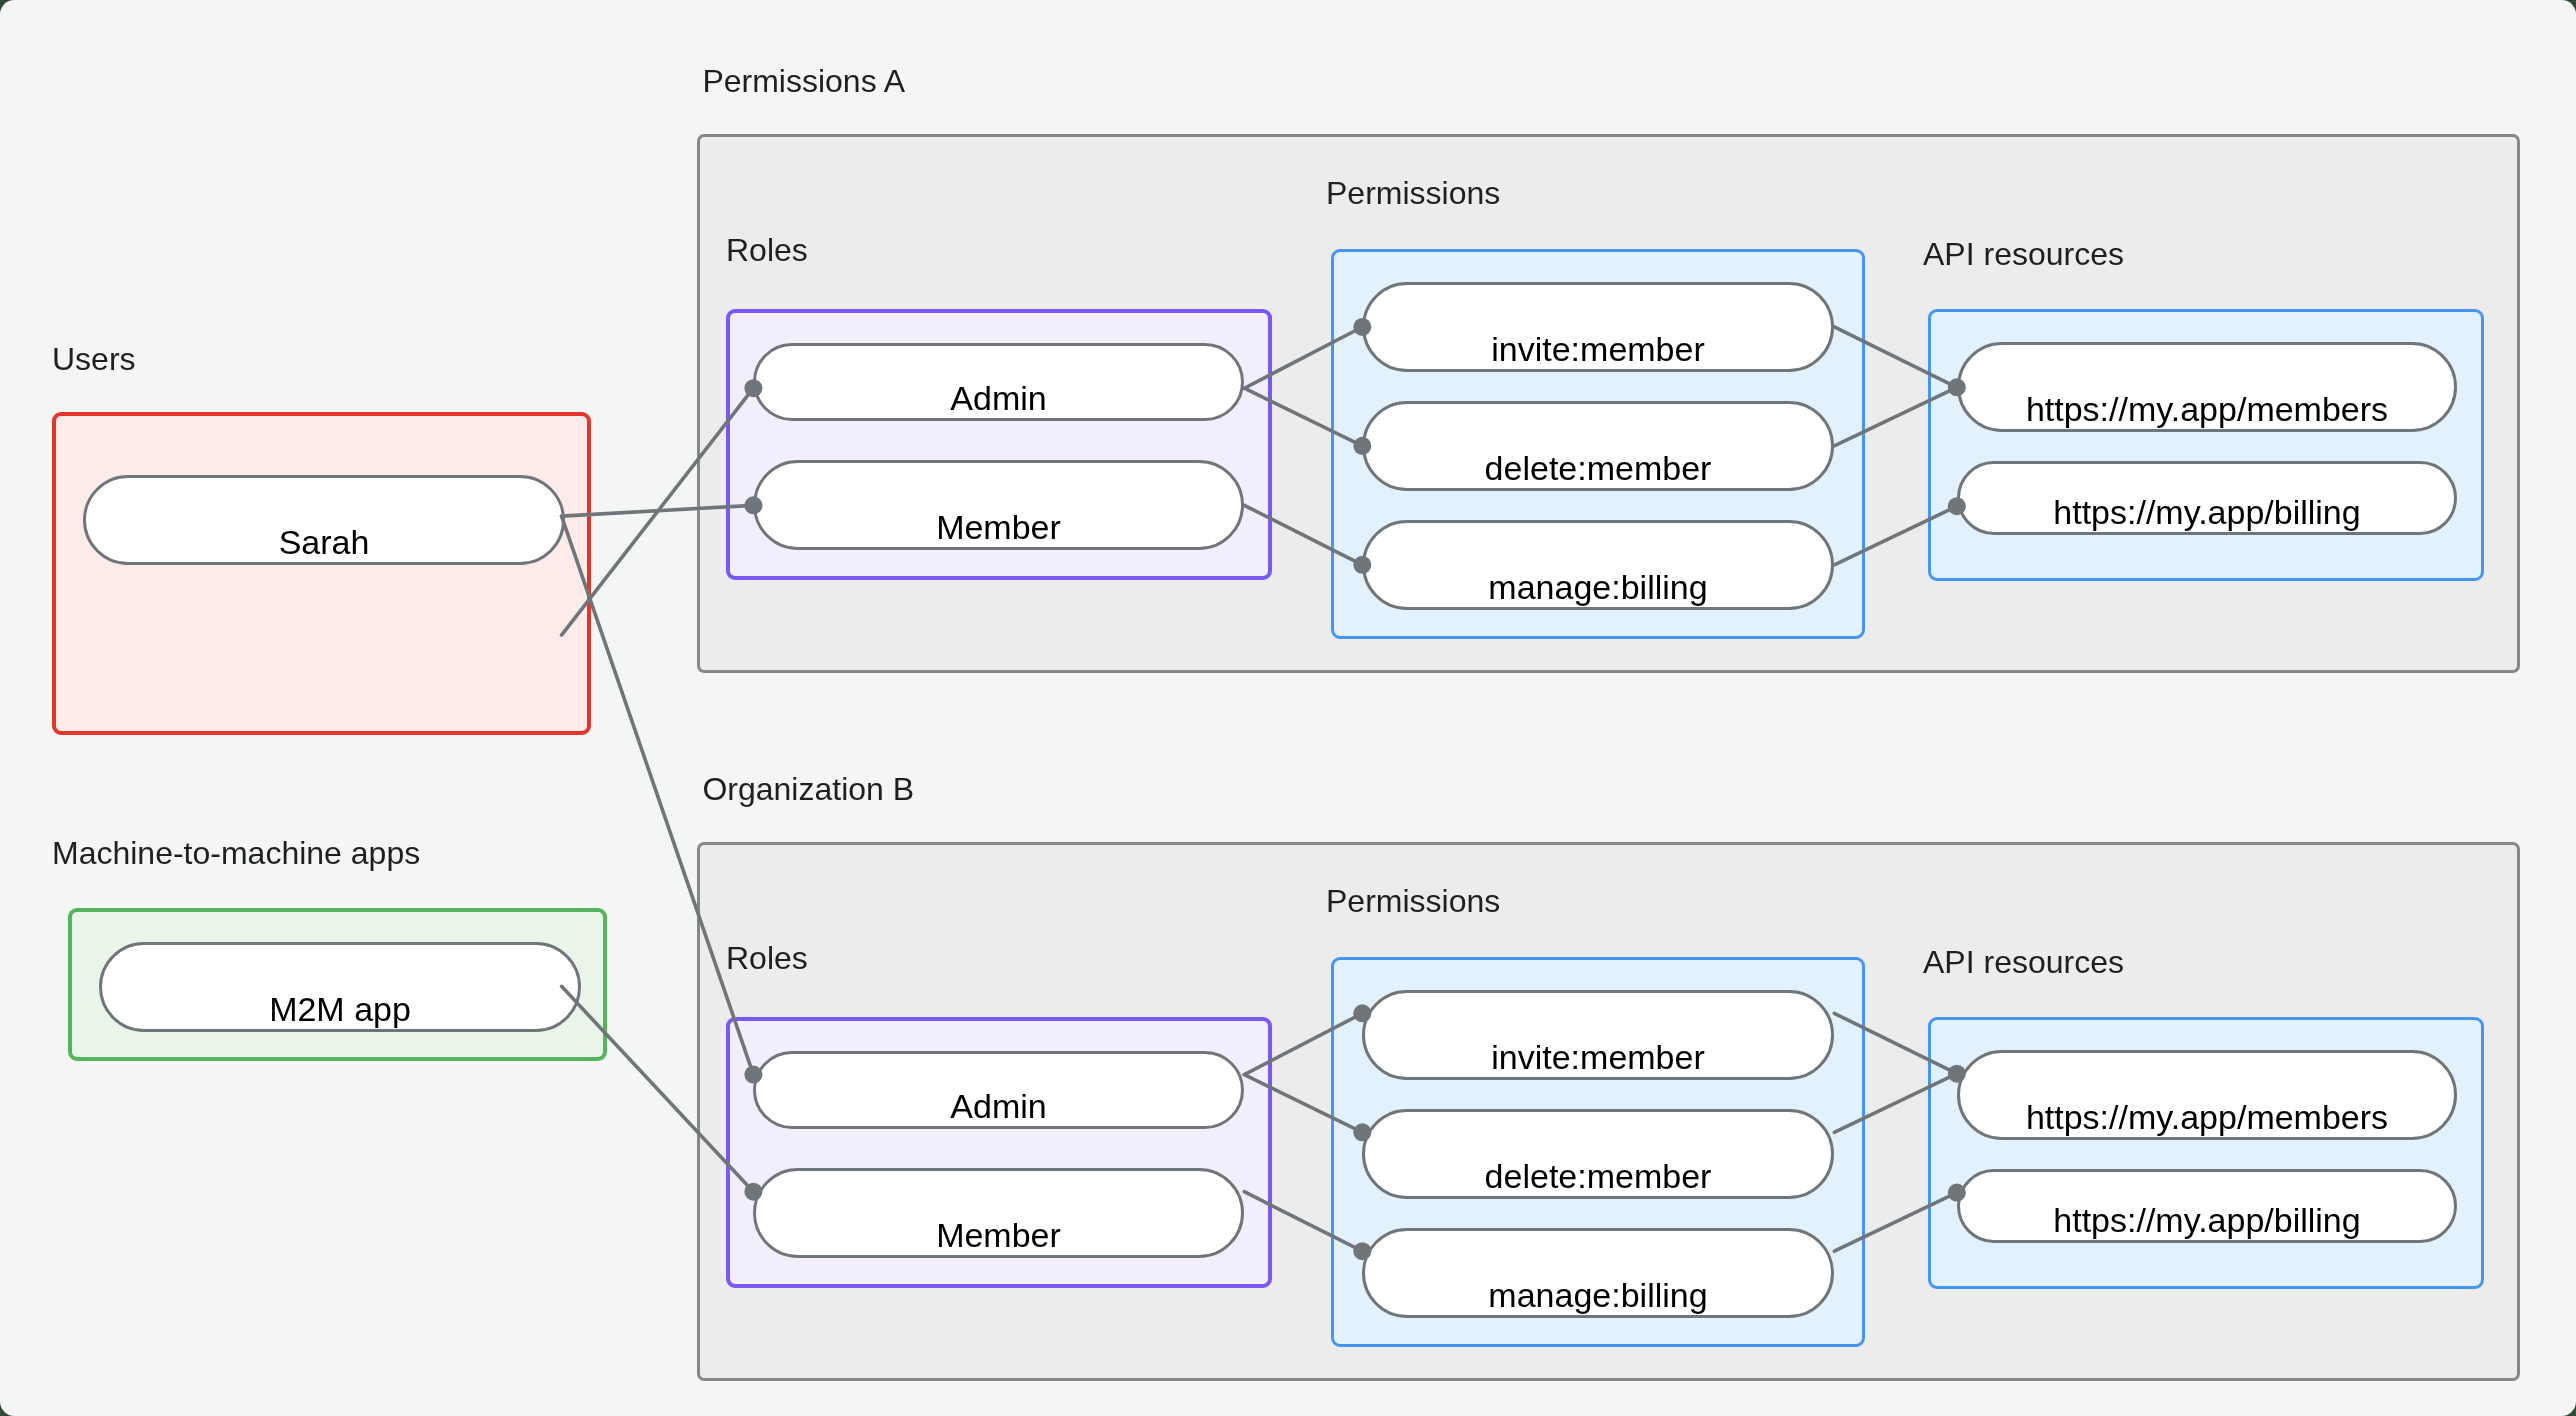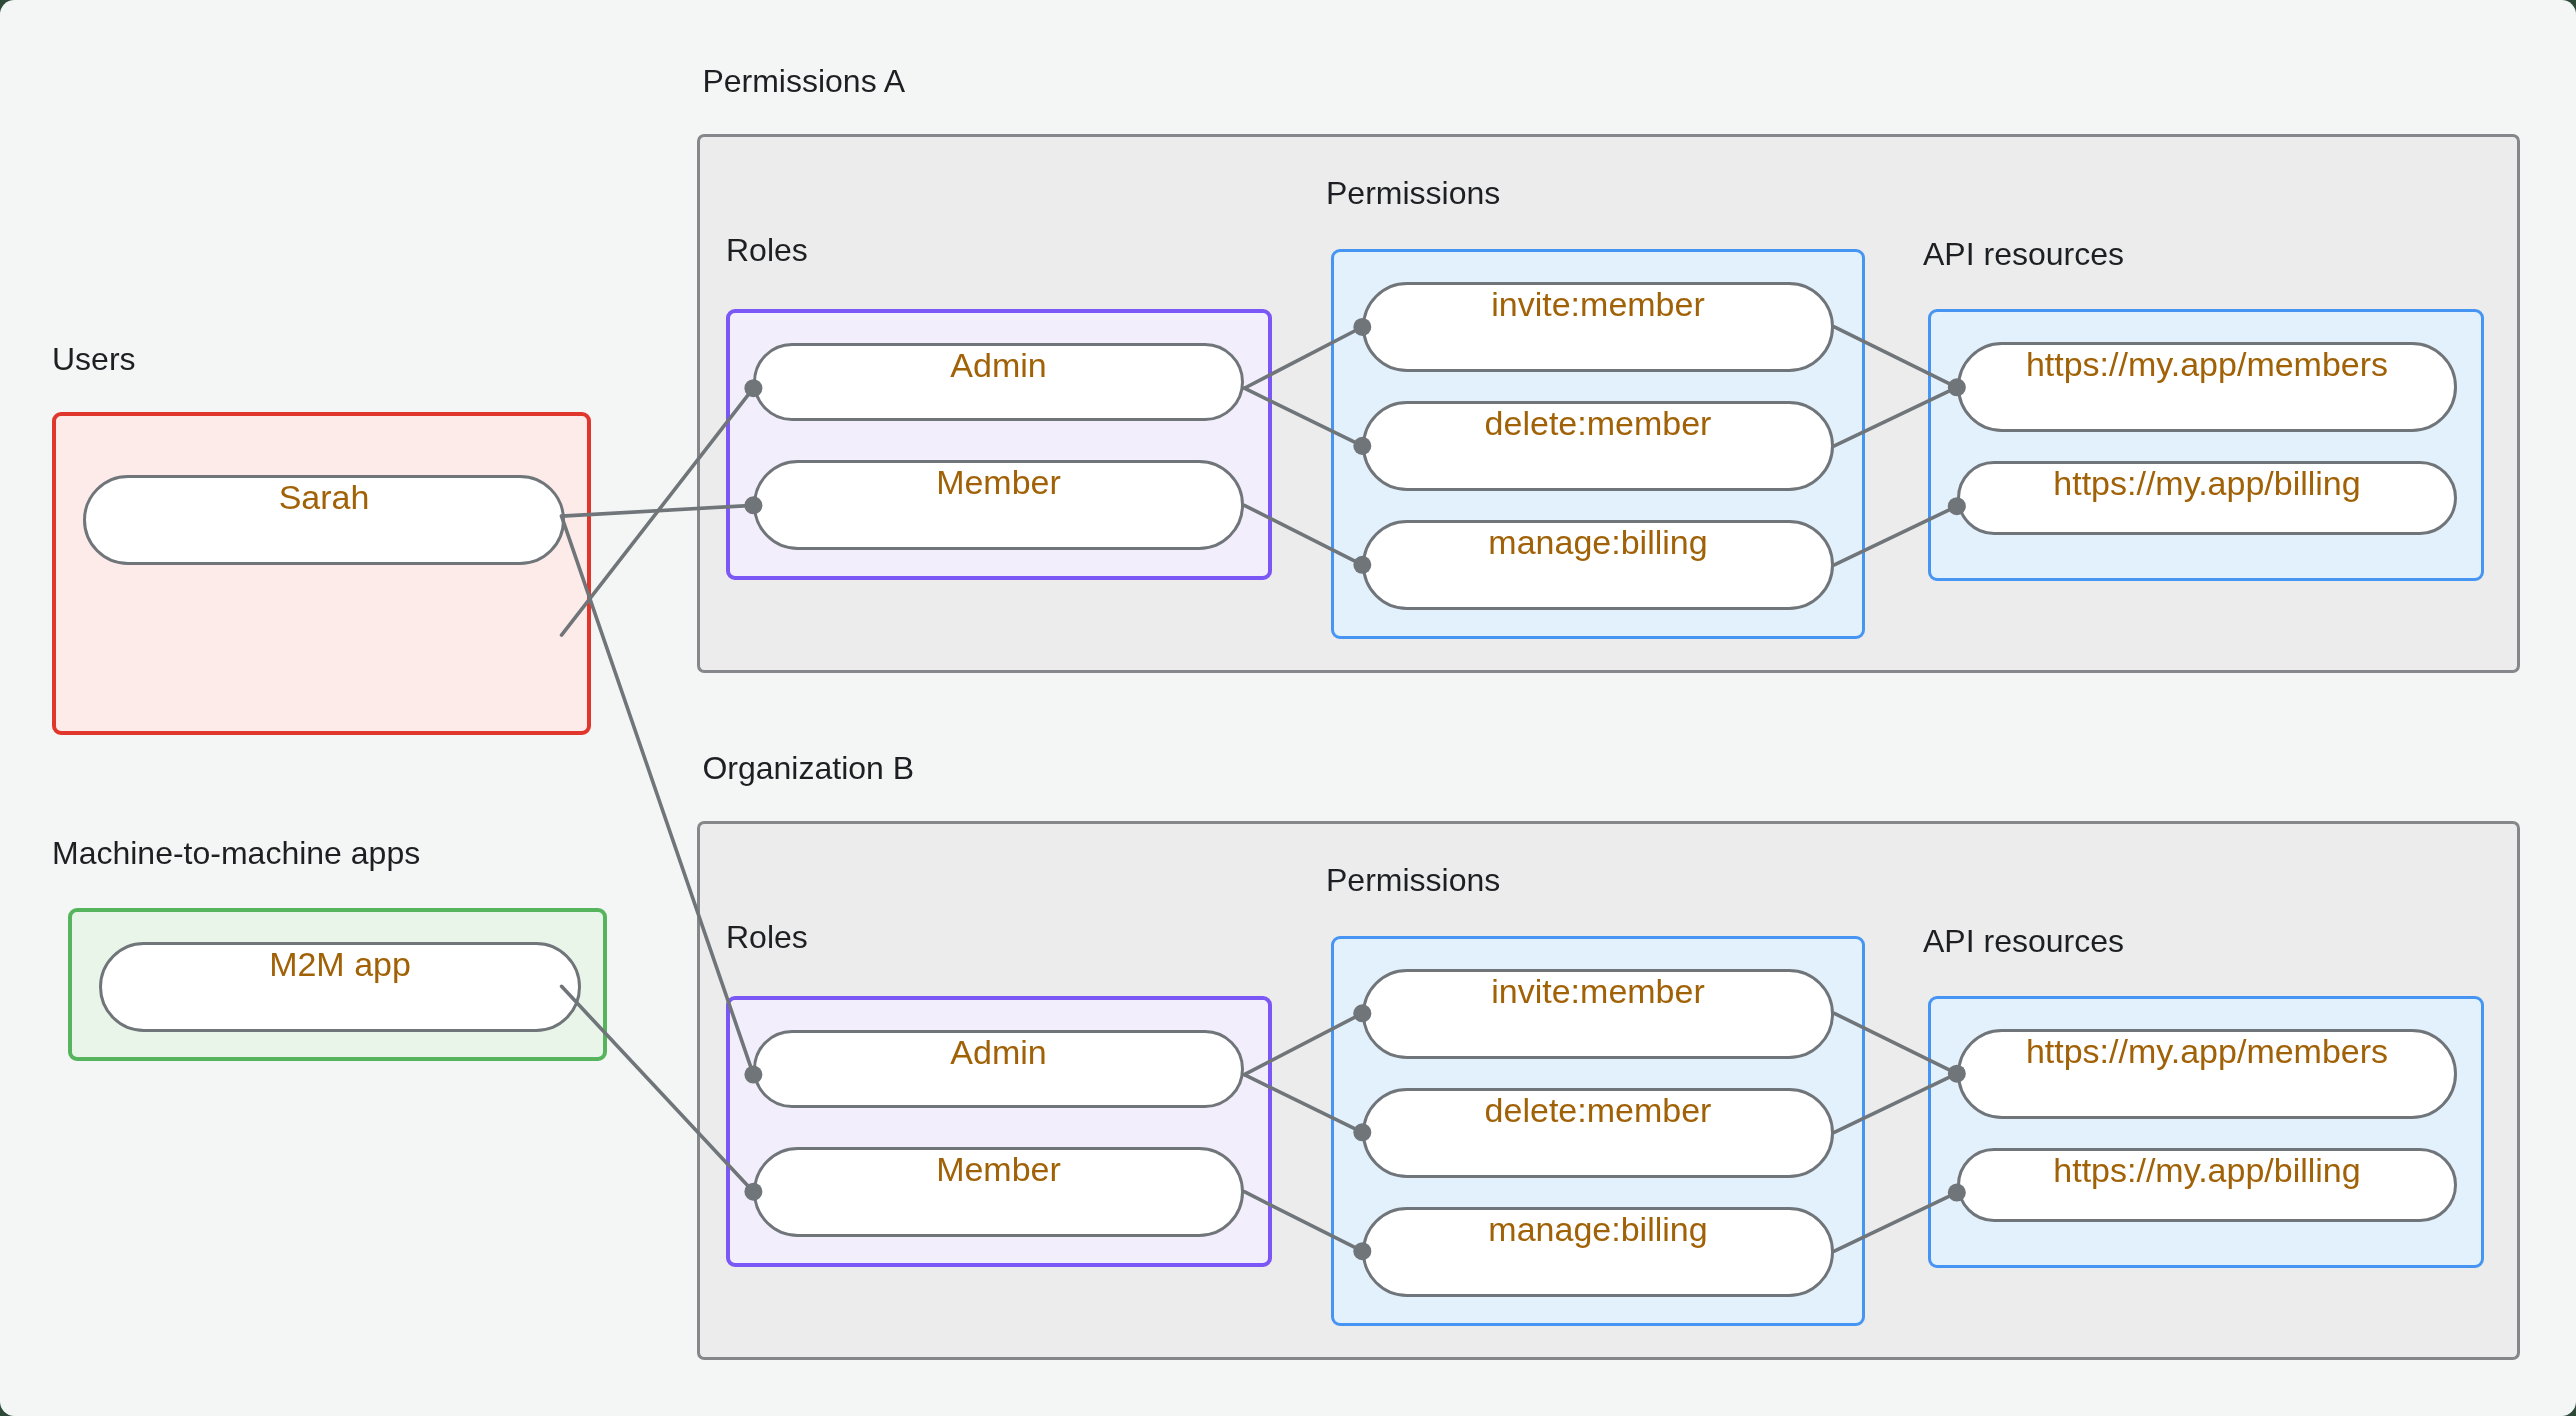--- a/index.html
+++ b/index.html
@@ -14,26 +14,26 @@
   }
   .obox{position:absolute;box-sizing:border-box;z-index:1;text-decoration:underline;}
   .users-box{border:4.5px solid #e0362c;background:#fcebe9;border-radius:9px;}
   .m2m-box{border:4.5px solid #55b45c;background:#e9f5e8;border-radius:9px;margin-left:16px;}
   .org-box{position:absolute;box-sizing:border-box;border:3.6px solid #85878a;background:#ececec;border-radius:7.2px;z-index:1;}
   .roles-box{border:4.5px solid #7b57f5;background:#f3eefc;border-radius:9px;}
   .blue-box{border:3.6px solid #4695f2;background:#e3f1fd;border-radius:9px;}
   .pill{
     position:absolute;box-sizing:border-box;background:#ffffff;
     border:3.6px solid #70757a;border-radius:47px;z-index:3;
-    display:flex;align-items:flex-start;justify-content:center;
-    font-size:34px;color:#a16207;white-space:nowrap;
+    display:flex;align-items:flex-end;justify-content:center;
+    font-size:34px;color:#000000;white-space:nowrap;
   }
   .org{position:absolute;left:697px;width:1823px;height:539px;}
   .org-0{top:134px;}
-  .org-1{top:821px;}
+  .org-1{top:842px;}
   .org .org-frame{position:absolute;left:0;top:0;width:1823px;height:539px;}
   .org .title{position:absolute;left:5.4px;top:-71px;}
   .org .roles-label{left:29px;top:98px;}
   .org .roles-frame{left:29px;top:175px;width:546px;height:271px;}
   .org .admin-pill{left:56px;top:209px;width:491px;height:78px;}
   .org .member-pill{left:56px;top:326px;width:491px;height:90px;}
   .org .perm-label{left:629px;top:41px;}
   .org .perm-frame{left:634px;top:115px;width:534px;height:390px;}
   .org .invite-pill{left:665px;top:148px;width:472px;height:90px;}
   .org .delete-pill{left:665px;top:267px;width:472px;height:90px;}

